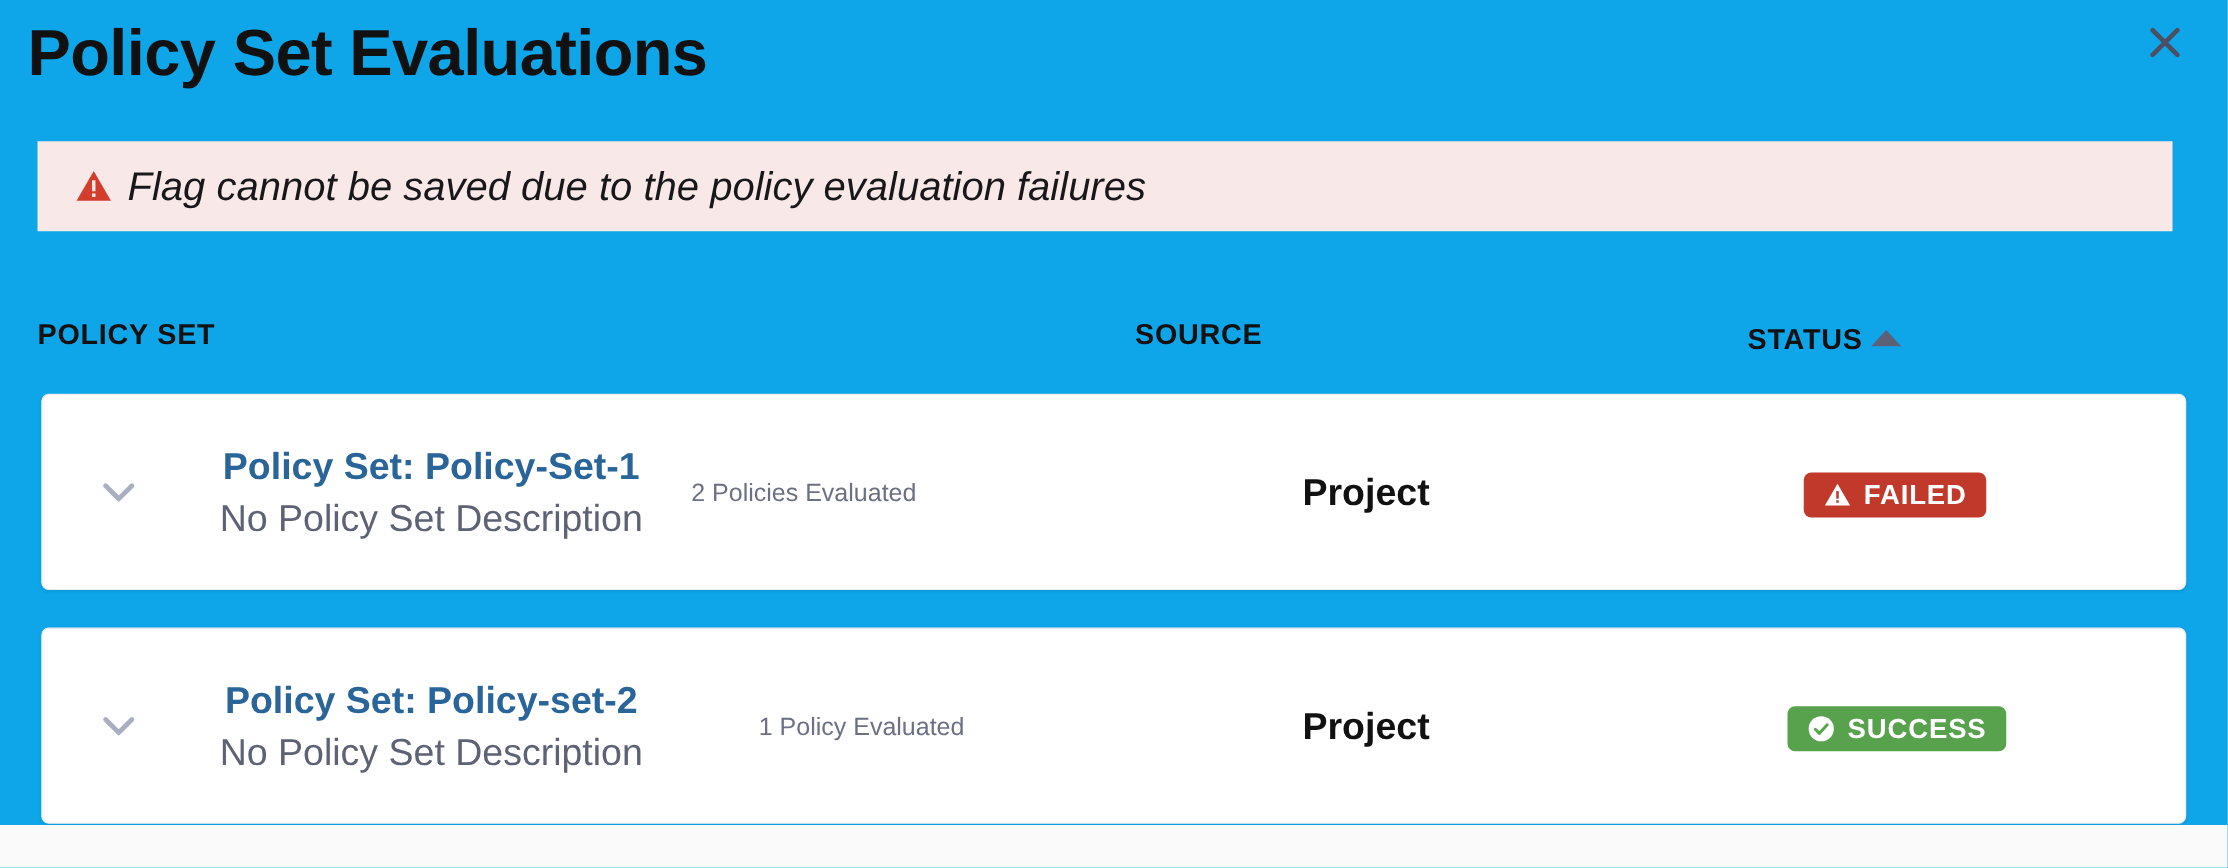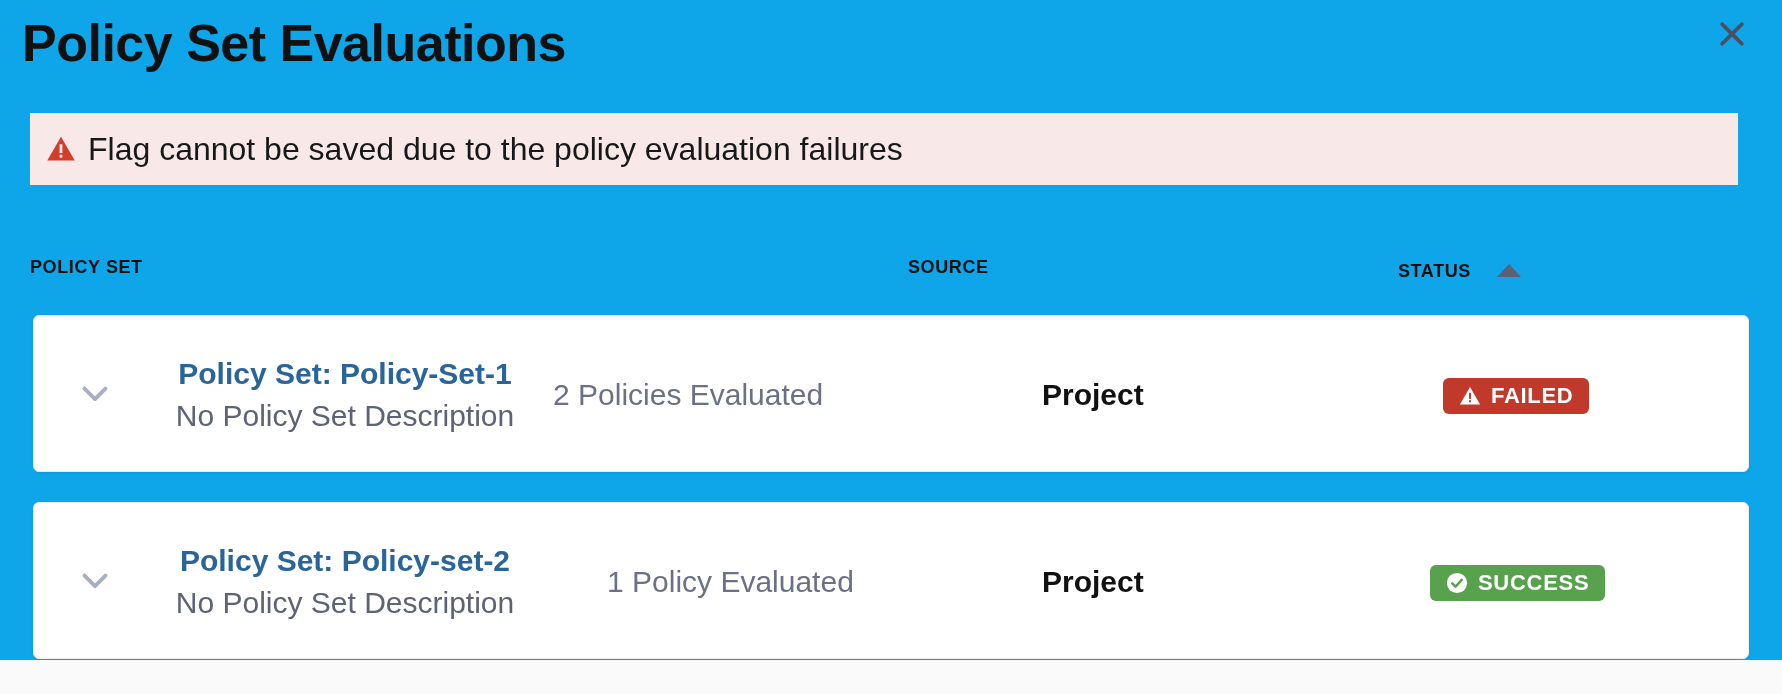--- a/index.html
+++ b/index.html
@@ -66,21 +66,22 @@
   .alert-banner {
     position: absolute;
     left: 30px;
     top: 113px;
     width: 1708px;
     height: 72px;
     background: #f8e9e8;
     display: flex;
     align-items: center;
     box-sizing: border-box;
-    padding-left: 16px;
+    padding-left: 30px;
+    font-style: italic;
   }
   .alert-icon {
     flex: none;
     width: 30px;
     height: 30px;
     margin-right: 12px;
     color: #d23d2c;
     display: block;
   }
   .alert-text {
@@ -94,21 +95,21 @@
   
   .table-header {
     position: absolute;
     left: 0;
     top: 240px;
     width: 1782px;
     height: 60px;
   }
   .col-head {
     position: absolute;
-    font-size: 18px;
+    font-size: 23px;
     font-weight: 700;
     letter-spacing: 0.6px;
     color: #111111;
     text-transform: uppercase;
     line-height: 28px;
     white-space: nowrap;
   }
   .col-head.policy-set { left: 30px; top: 13px; }
   .col-head.source     { left: 908px; top: 13px; }
   .col-head.status     { left: 1398px; top: 17px; cursor: pointer; }
@@ -170,21 +171,21 @@
   .row-subtitle {
     font-size: 30px;
     font-weight: 400;
     color: #5d6275;
     line-height: 42px;
     white-space: nowrap;
   }
   .row-count {
     position: absolute;
     top: 58px;
-    font-size: 30px;
+    font-size: 20px;
     font-weight: 400;
     color: #6b7084;
     line-height: 42px;
     white-space: nowrap;
   }
   .row-count.c-1 { left: 519px; }
   .row-count.c-2 { left: 528px; margin-left: 45px; }
   .row-source {
     position: absolute;
     left: 1008px;

